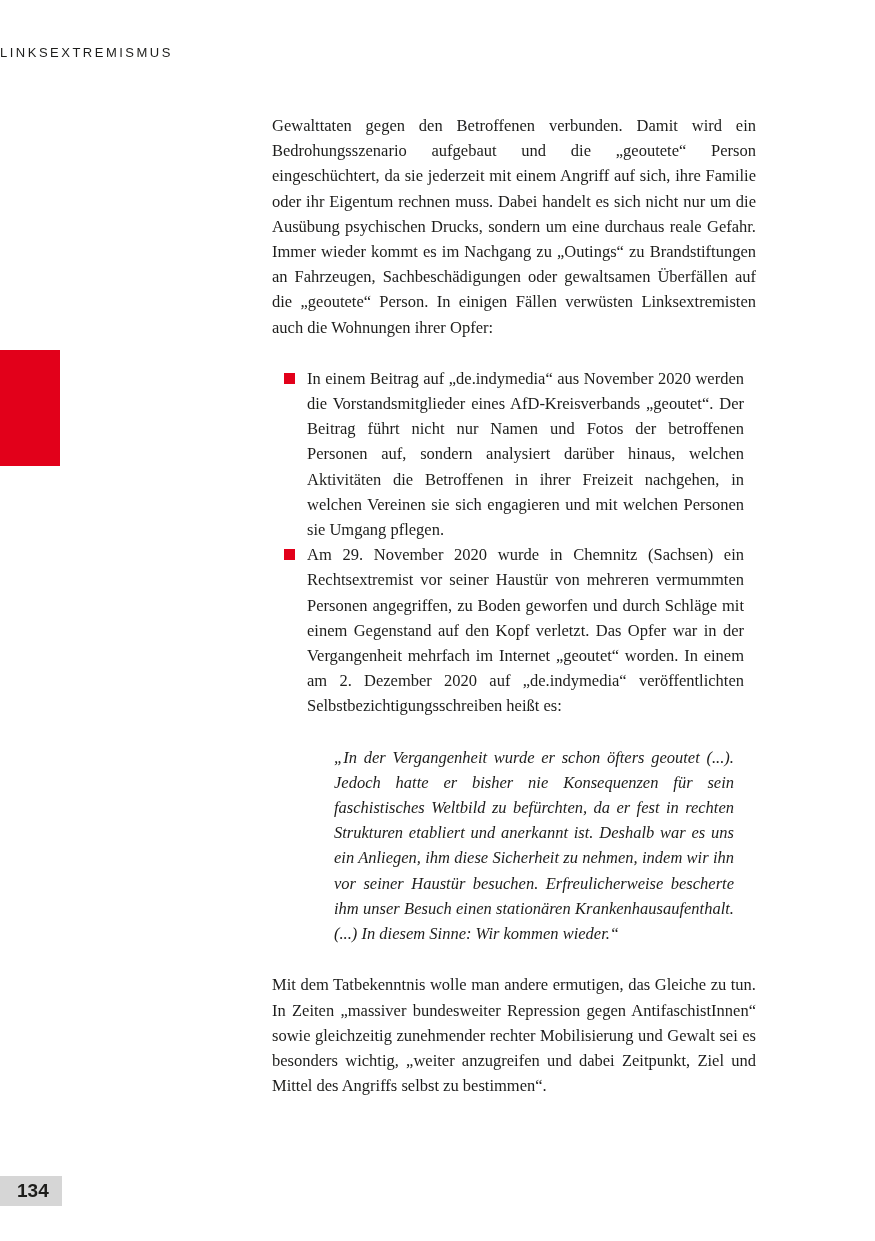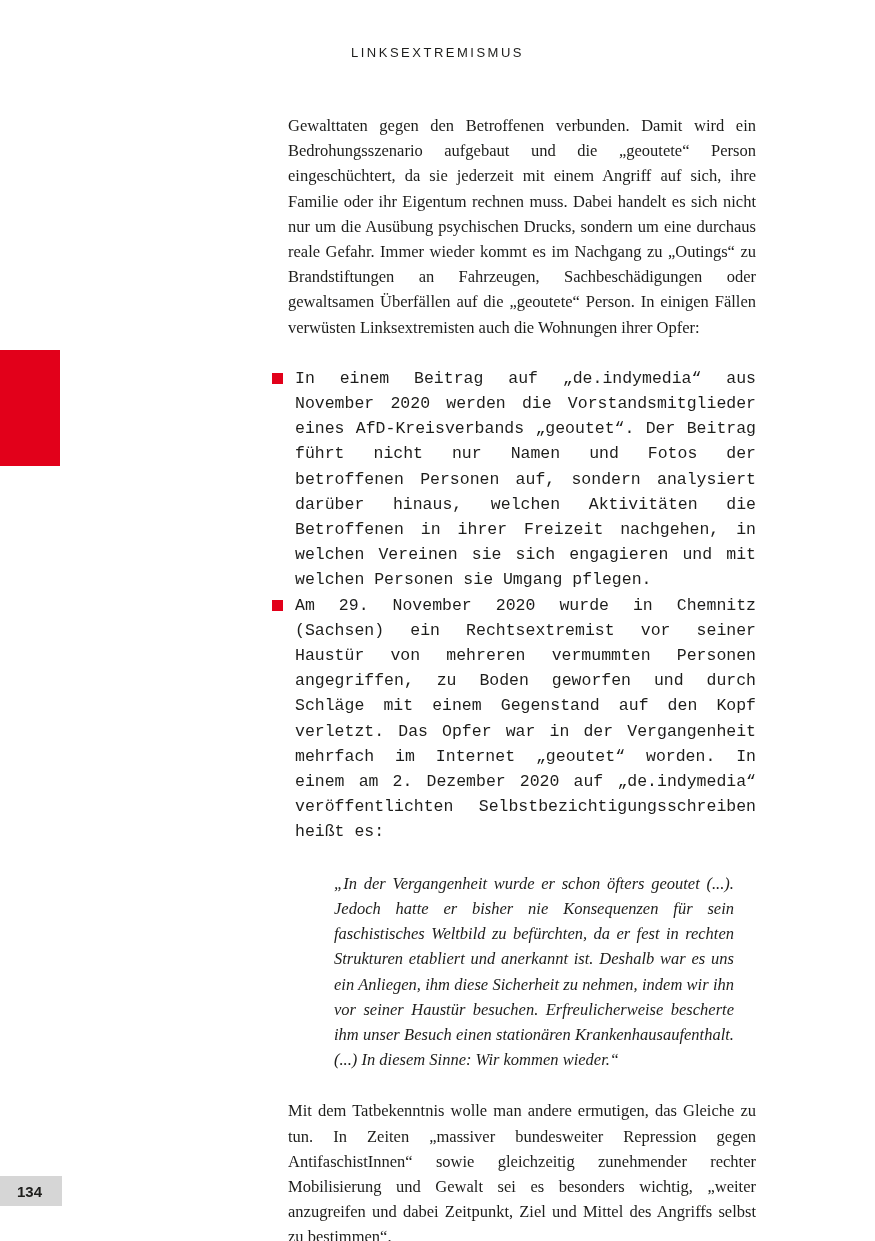--- a/index.html
+++ b/index.html
@@ -10,21 +10,21 @@
     position: relative;
     overflow: hidden;
     font-family: "Liberation Serif", serif;
     color: #1d1d1b;
   }
   .running-head {
     position: absolute;
     top: 45px;
     left: 0;
     width: 875px;
-    text-align: center;
+    text-align: left;
     font-family: "Liberation Sans", sans-serif;
     font-size: 13px;
     letter-spacing: 2.5px;
     color: #1d1d1b;
   }
   .red-tab {
     position: absolute;
     left: 0;
     top: 350px;
     width: 60px;
@@ -34,23 +34,23 @@
   .content {
     position: absolute;
     left: 272px;
     top: 113px;
     width: 484px;
     font-size: 16.5px;
     line-height: 25.2px;
     text-align: justify;
     hyphens: auto;
   }
-  .para { margin: 0 0 26px 16px; }
+  .para { margin: 0 0 26px 0; }
   .para.last { margin-bottom: 0; }
-  .bullet-list { list-style: none; margin: 0; padding: 0; font-family: Liberation Mono, monospace; }
+  .bullet-list { list-style: none; margin: 12px; padding: 0; }
   .bullet-item { position: relative; padding-left: 23px; }
   .bullet-marker {
     position: absolute;
     left: 0;
     top: 7px;
     width: 11px;
     height: 11px;
     background: #e2001a;
     display: block;
   }
@@ -66,21 +66,21 @@
     top: 1176px;
     width: 62px;
     height: 30px;
     background: #d6d6d6;
     display: flex;
     align-items: center;
   }
   .pagenum {
     font-family: "Liberation Sans", sans-serif;
     font-weight: bold;
-    font-size: 15px;
+    font-size: 19px;
     padding-left: 17px;
     color: #1d1d1b;
   }
 </style>
 </head>
 <body>
 
 <header class="running-head">LINKSEXTREMISMUS</header>
 
 <div class="red-tab"></div>

